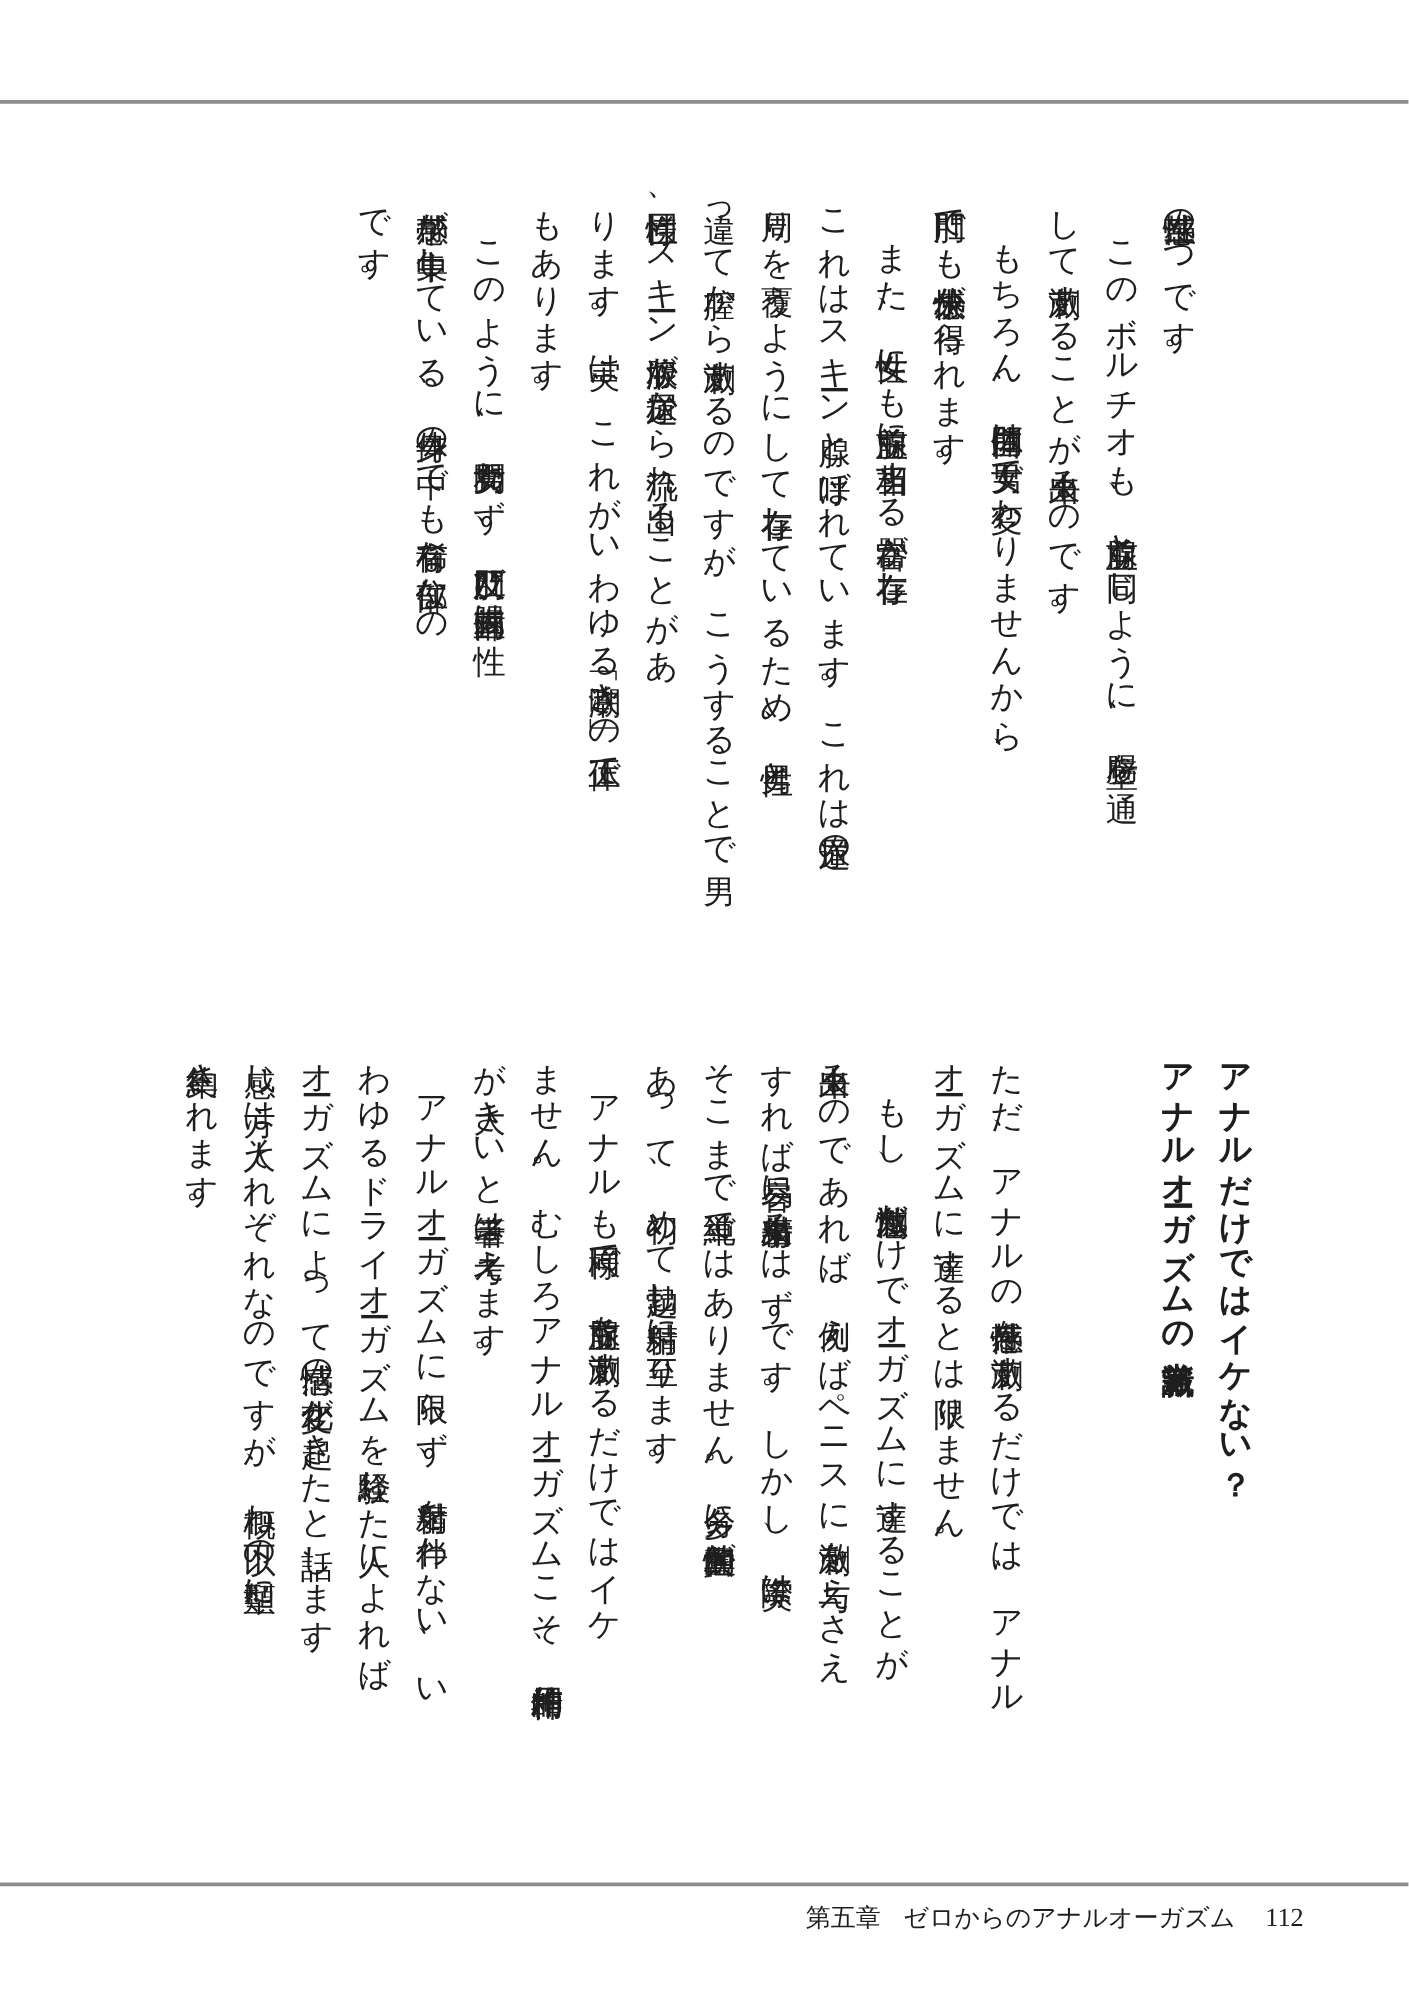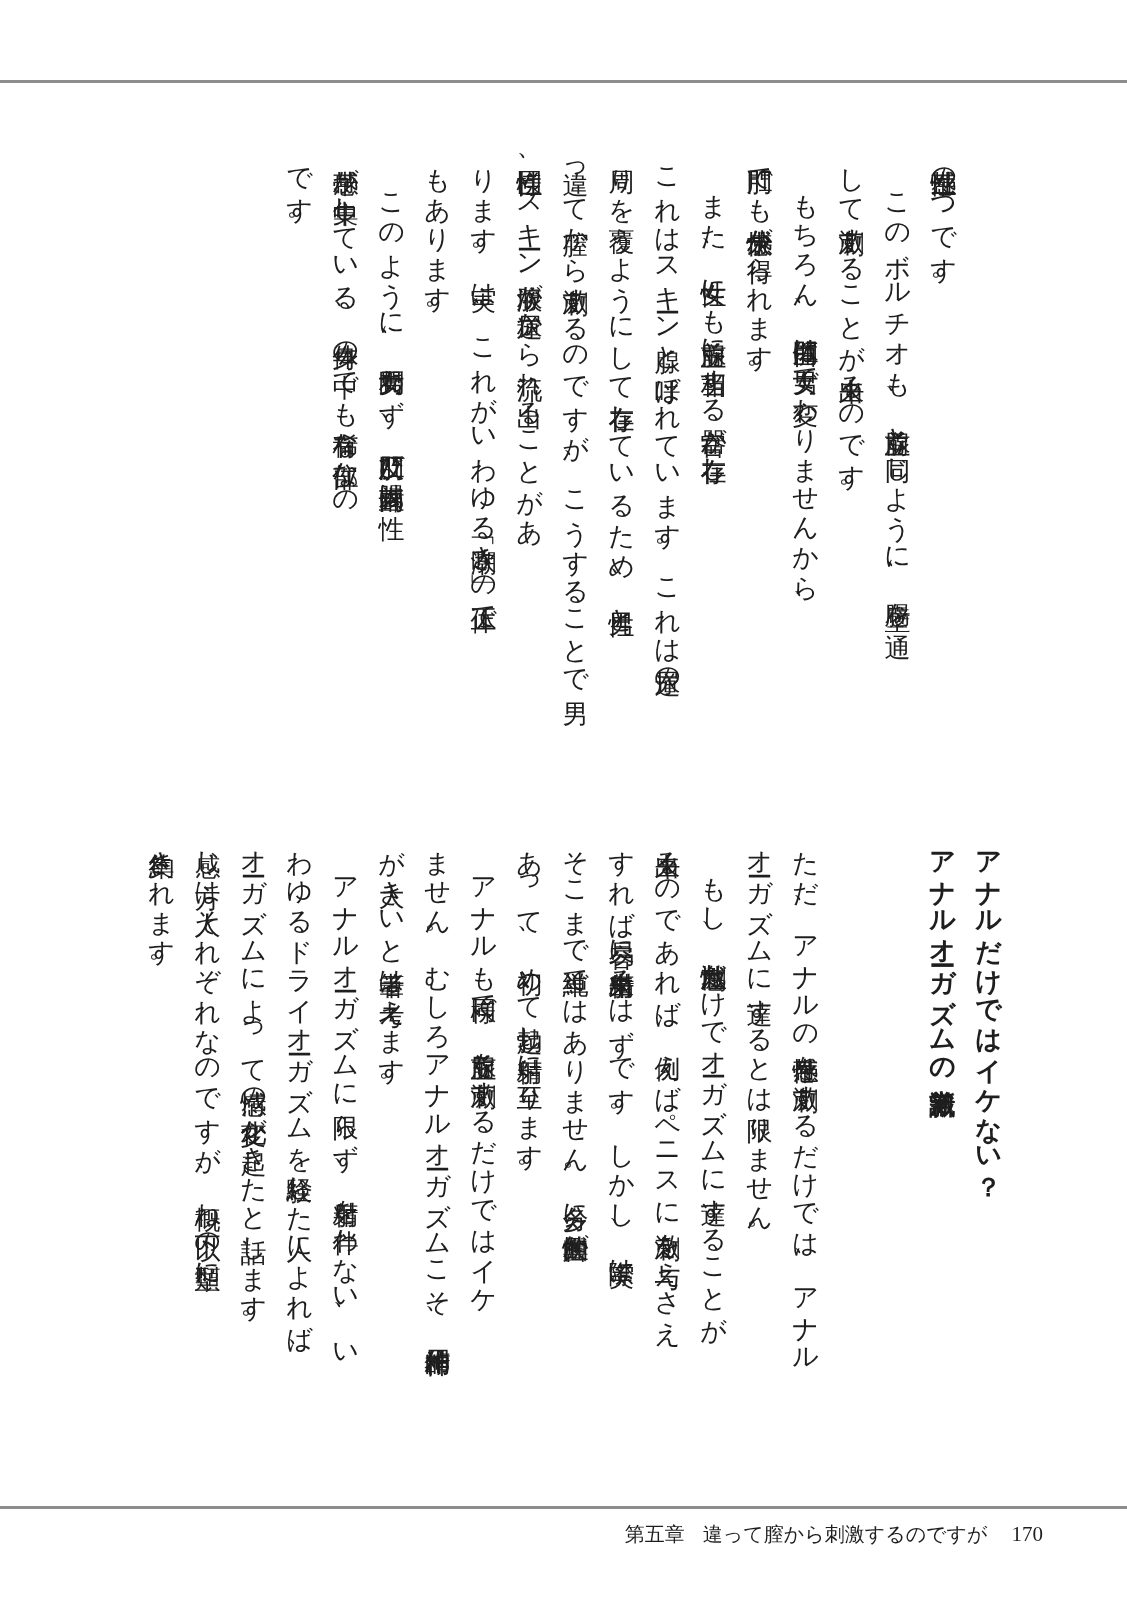--- a/index.html
+++ b/index.html
@@ -98,18 +98,18 @@
     <div class="vline">ません。むしろアナルオーガズムこそ、精神的作用</div>
     <div class="vline">が大きいと筆者は考えます。</div>
     <div class="vline indent">アナルオーガズムに限らず、射精を伴わない、い</div>
     <div class="vline">わゆるドライオーガズムを経験した人によれば、</div>
     <div class="vline">オーガズムによって感情の変化が起きたと話します。</div>
     <div class="vline">感じ方は人それぞれなのですが、概ね以下の類型に</div>
     <div class="vline">集約されます。</div>
   </section>
 
   <div class="page-footer">
-    <span>第五章</span><span class="sep-title">違って膣から刺激するのですが</span><span class="sep-page">170</span>
+    <span>第五章</span><span class="sep-title">ゼロからのアナルオーガズム</span><span class="sep-page">112</span>
   </div>
 
   <div class="rule rule-bottom"></div>
 
 </div>
 
 </body></html>

